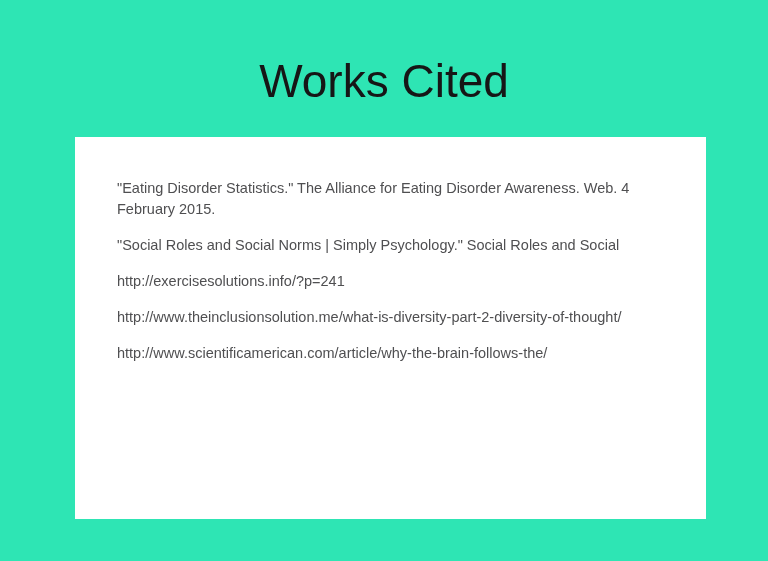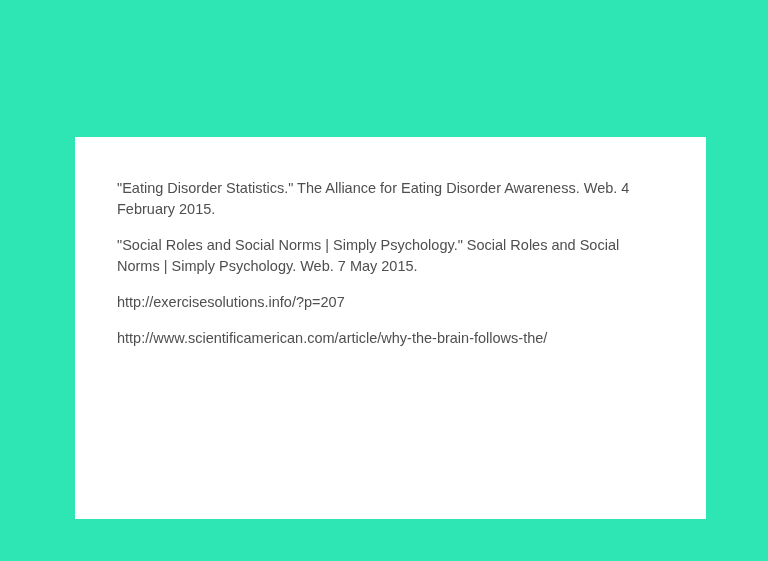--- a/index.html
+++ b/index.html
@@ -51,38 +51,41 @@
   .citation .line {
     display: block;
     white-space: nowrap;
   }
 </style>
 </head>
 <body>
 
 <div class="slide">
 
+  <h1 class="slide-title">Works Cited</h1>
 
   <div class="citations-card">
 
     <p class="citation">
       <span class="line">"Eating Disorder Statistics." The Alliance for Eating Disorder Awareness. Web. 4</span>
       <span class="line">February 2015.</span>
     </p>
 
     <p class="citation">
       <span class="line">"Social Roles and Social Norms | Simply Psychology." Social Roles and Social</span>
-      <span class="line">Norms | Simply Psychology. Web. 7 May 2015.</span>
     </p>
 
     <p class="citation">
-      <span class="line">http://exercisesolutions.info/?p=207</span>
+      <span class="line">http://exercisesolutions.info/?p=241</span>
     </p>
 
 
+    <p class="citation">
+      <span class="line">http://www.theinclusionsolution.me/what-is-diversity-part-2-diversity-of-thought/</span>
+    </p>
 
 
     <p class="citation">
       <span class="line">http://www.scientificamerican.com/article/why-the-brain-follows-the/</span>
     </p>
 
   </div>
 </div>
 
 </body></html>

